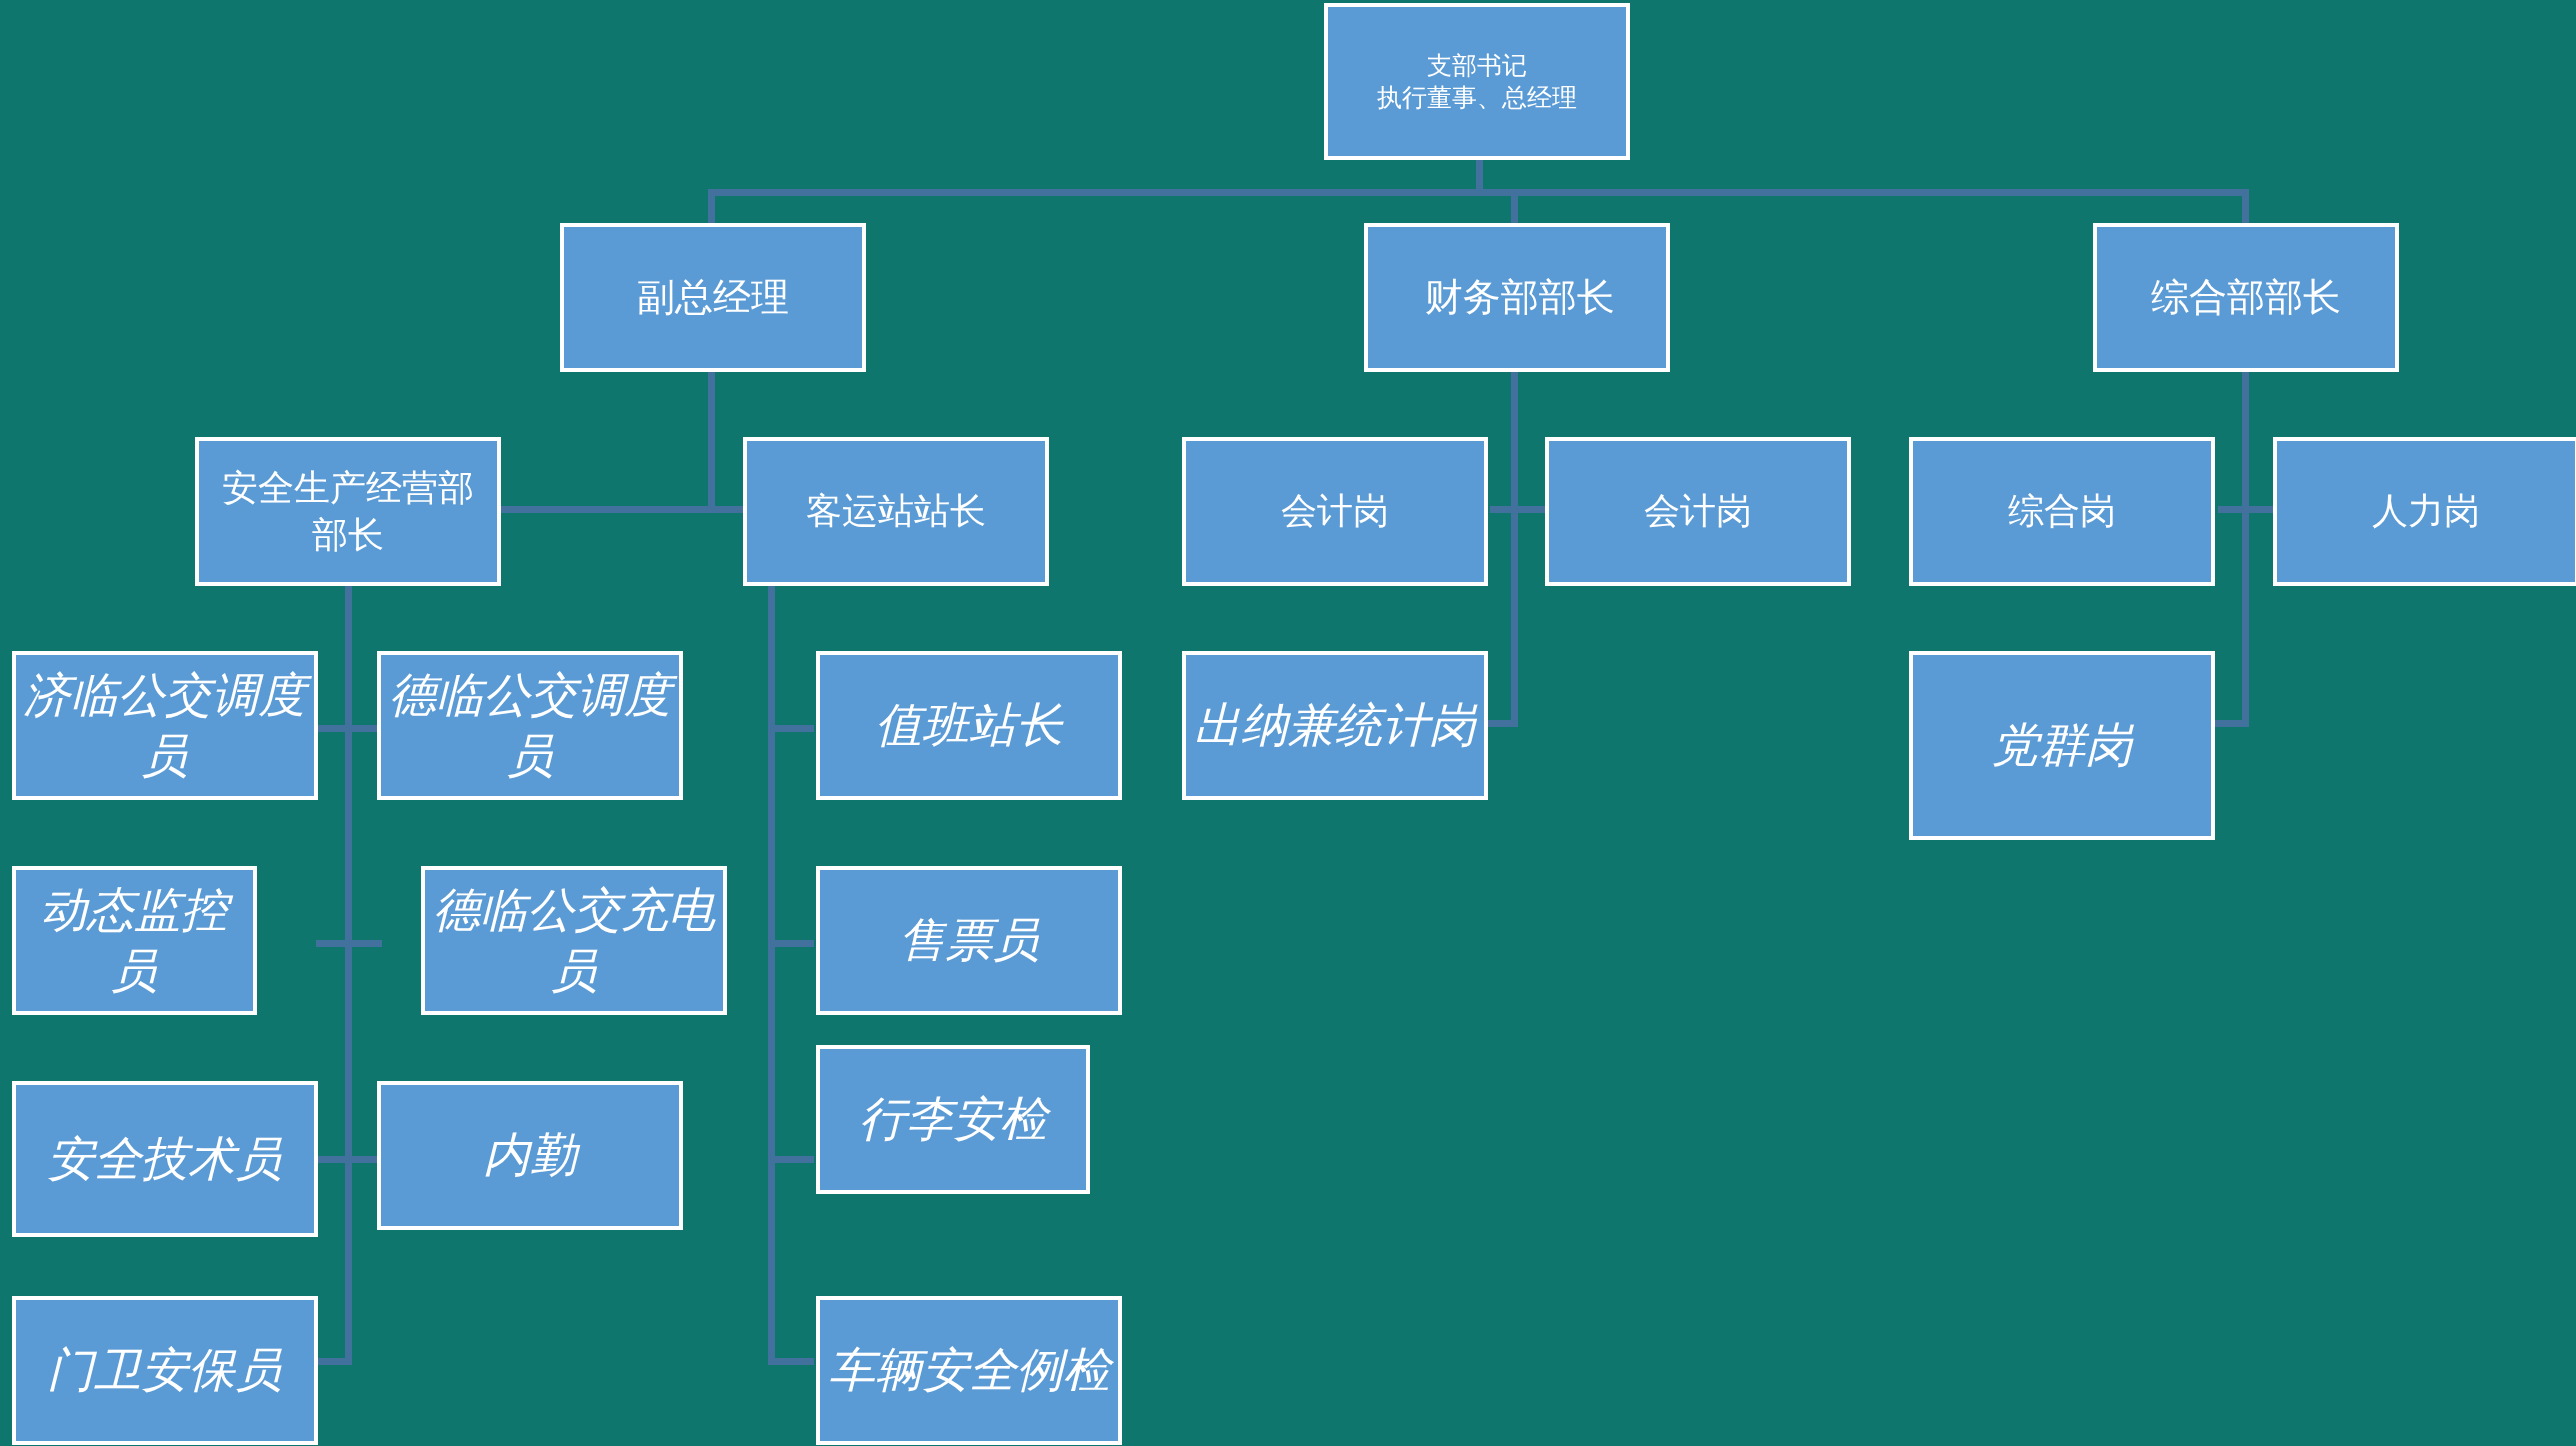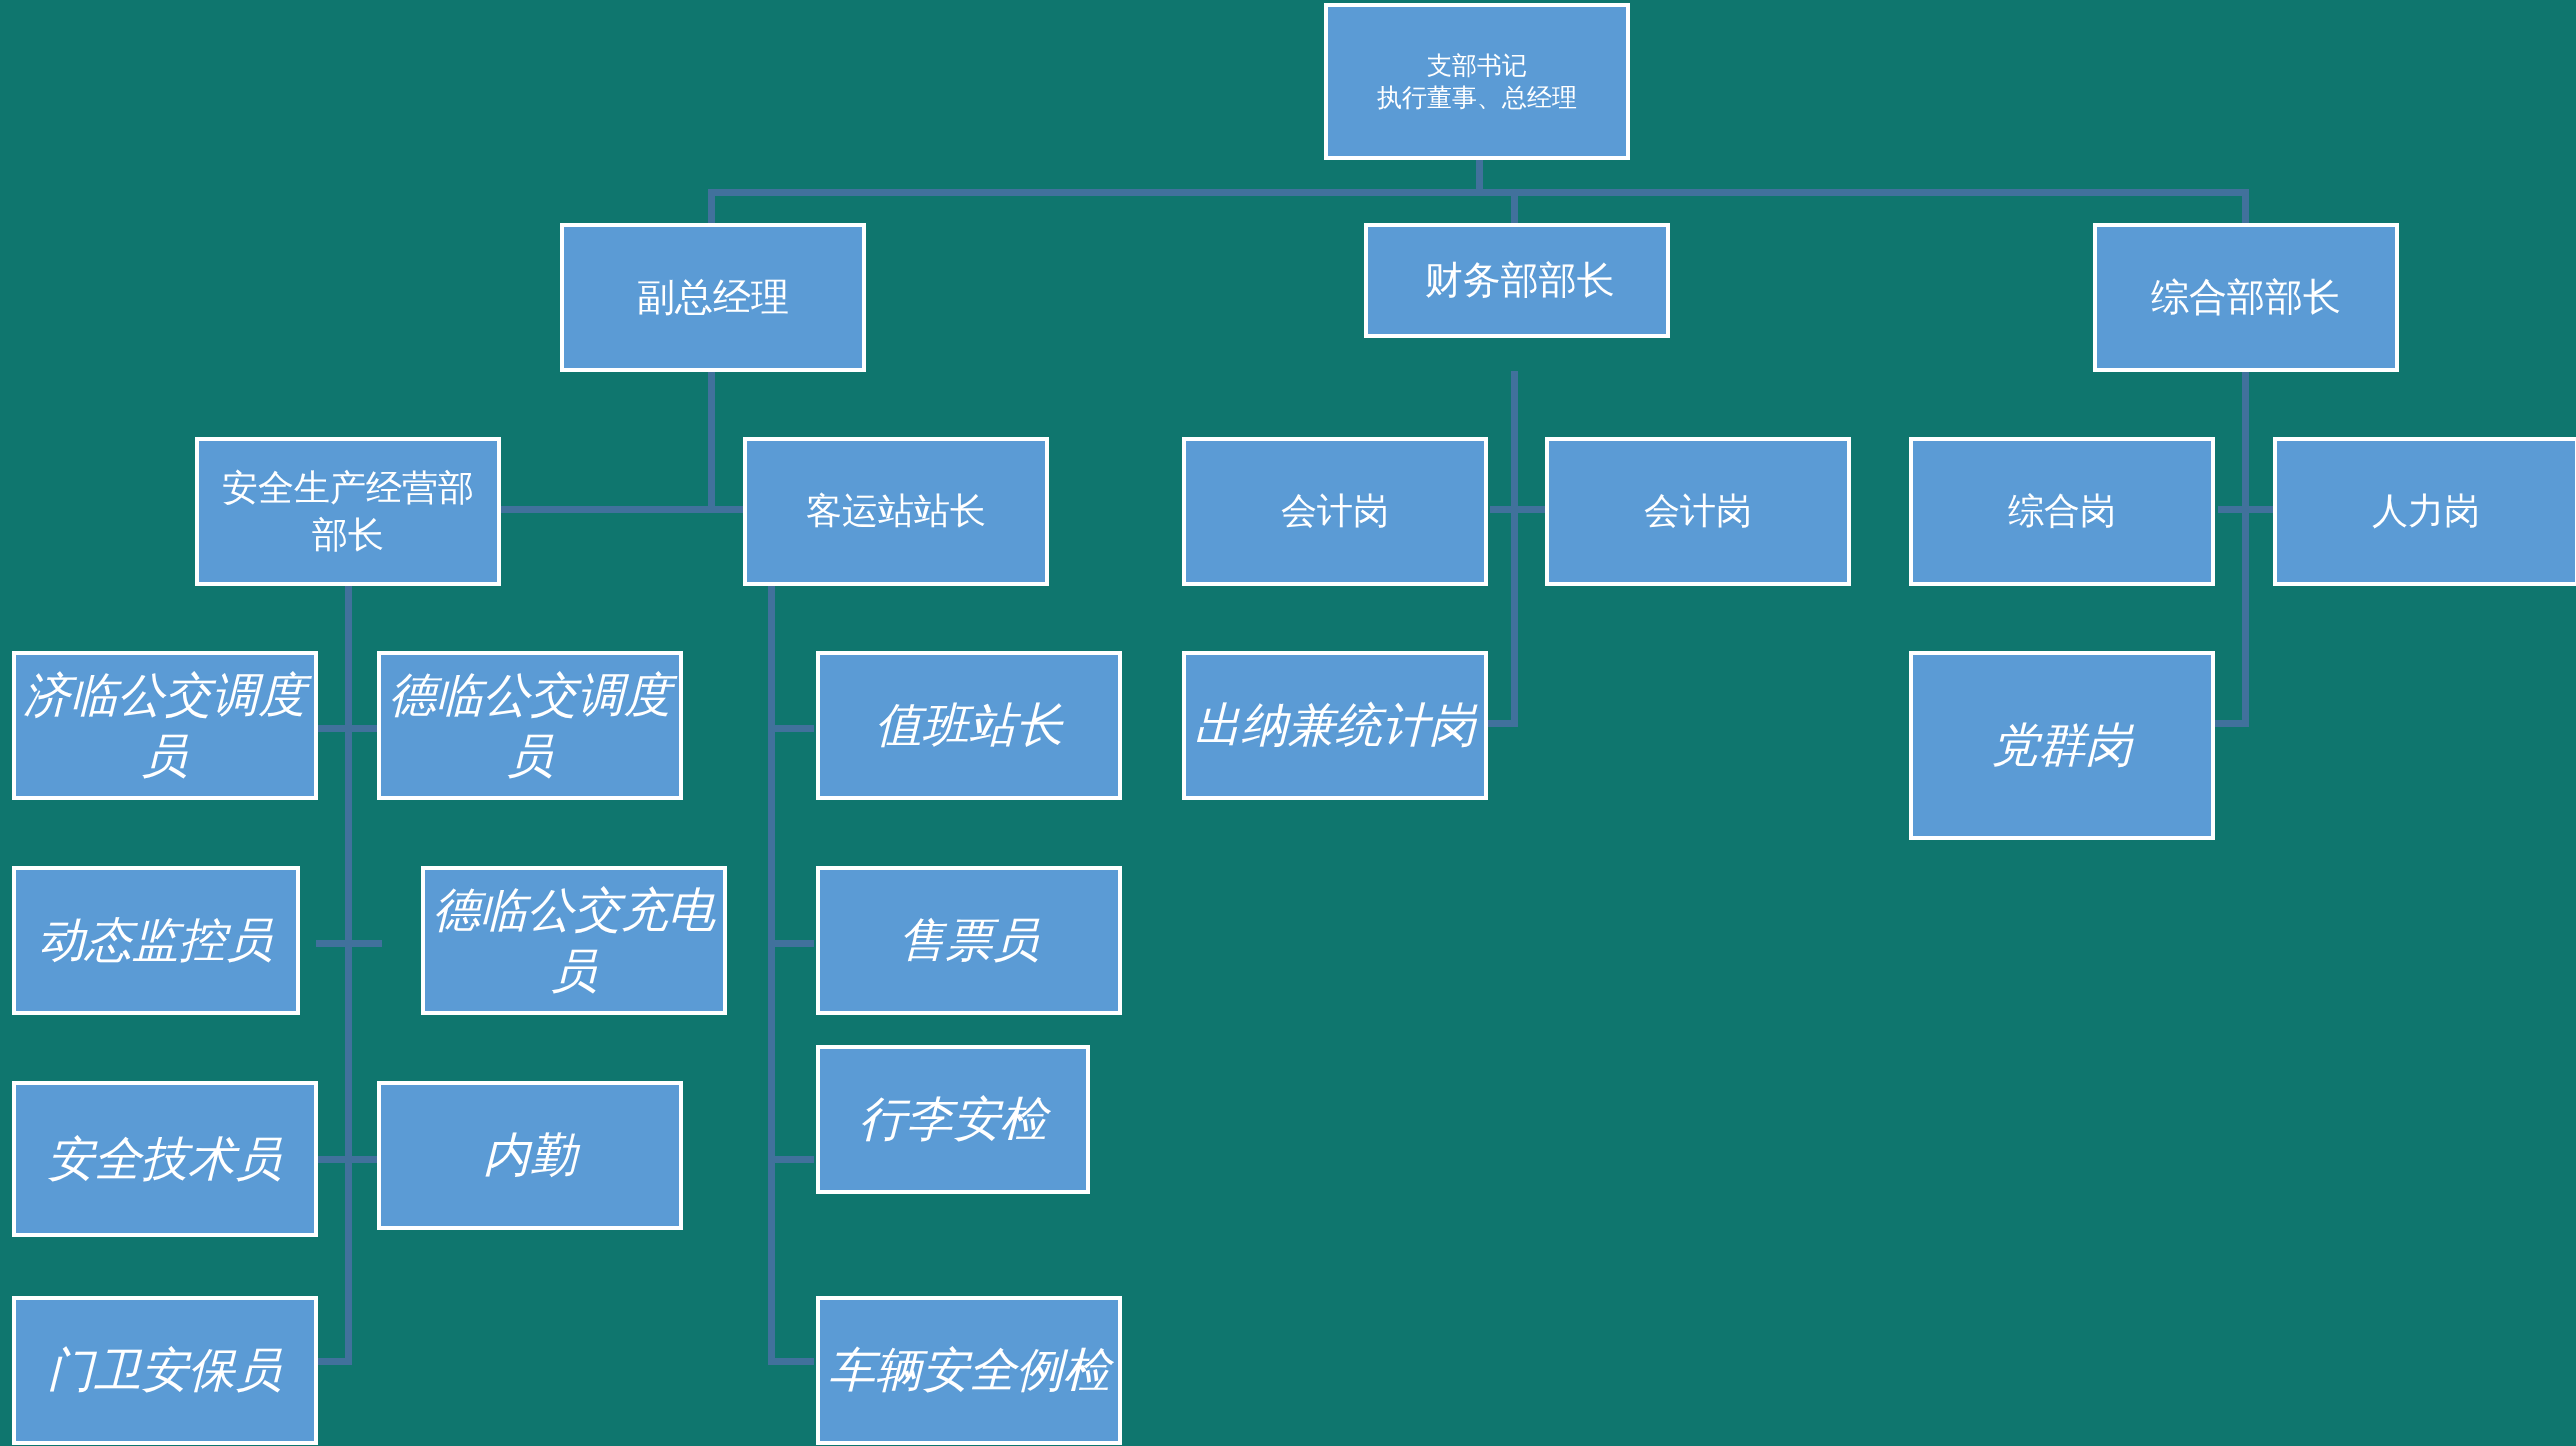--- a/index.html
+++ b/index.html
@@ -80,21 +80,21 @@
   <div class="node t-root" style="left:1324px; top:2.5px; width:306px; height:157px;">
     <span class="label">
       <span>支部书记</span><br>
       <span>执行董事、总经理</span>
     </span>
   </div>
 
   <div class="node t-lvl2" style="left:560px; top:223px; width:306px; height:149px;">
     <span class="label">副总经理</span>
   </div>
-  <div class="node t-lvl2" style="left:1364px; top:223px; width:306px; height:115px;padding-left:12px;">
+  <div class="node t-lvl2" style="left:1364px; top:223px; width:306px; height:149px;padding-left:12px;">
     <span class="label">财务部部长</span>
   </div>
   <div class="node t-lvl2" style="left:2093px; top:223px; width:306px; height:149px;">
     <span class="label">综合部部长</span>
   </div>
 
   <div class="node t-lvl3" style="left:195px; top:437px; width:306px; height:149px;">
     <span class="label">安全生产经营部部长</span>
   </div>
   <div class="node t-lvl3" style="left:743px; top:437px; width:306px; height:149px;text-align:center;">
@@ -109,21 +109,21 @@
   <div class="node t-lvl3" style="left:1909px; top:437px; width:306px; height:149px;">
     <span class="label">综合岗</span>
   </div>
   <div class="node t-lvl3" style="left:2273px; top:437px; width:306px; height:149px;">
     <span class="label">人力岗</span>
   </div>
 
   <div class="node t-leaf" style="left:11.6px; top:651px; width:306px; height:149px;">
     <span class="label">济临公交调度员</span>
   </div>
-  <div class="node t-leaf" style="left:11.6px; top:866px; width:288px; height:149px;">
+  <div class="node t-leaf" style="left:11.6px; top:866px; width:245px; height:149px;">
     <span class="label">动态监控员</span>
   </div>
   <div class="node t-leaf" style="left:11.6px; top:1081px; width:306px; height:156px;">
     <span class="label">安全技术员</span>
   </div>
   <div class="node t-leaf" style="left:11.6px; top:1296px; width:306px; height:149px;">
     <span class="label">门卫安保员</span>
   </div>
 
   <div class="node t-leaf" style="left:377px; top:651px; width:306px; height:149px;">

